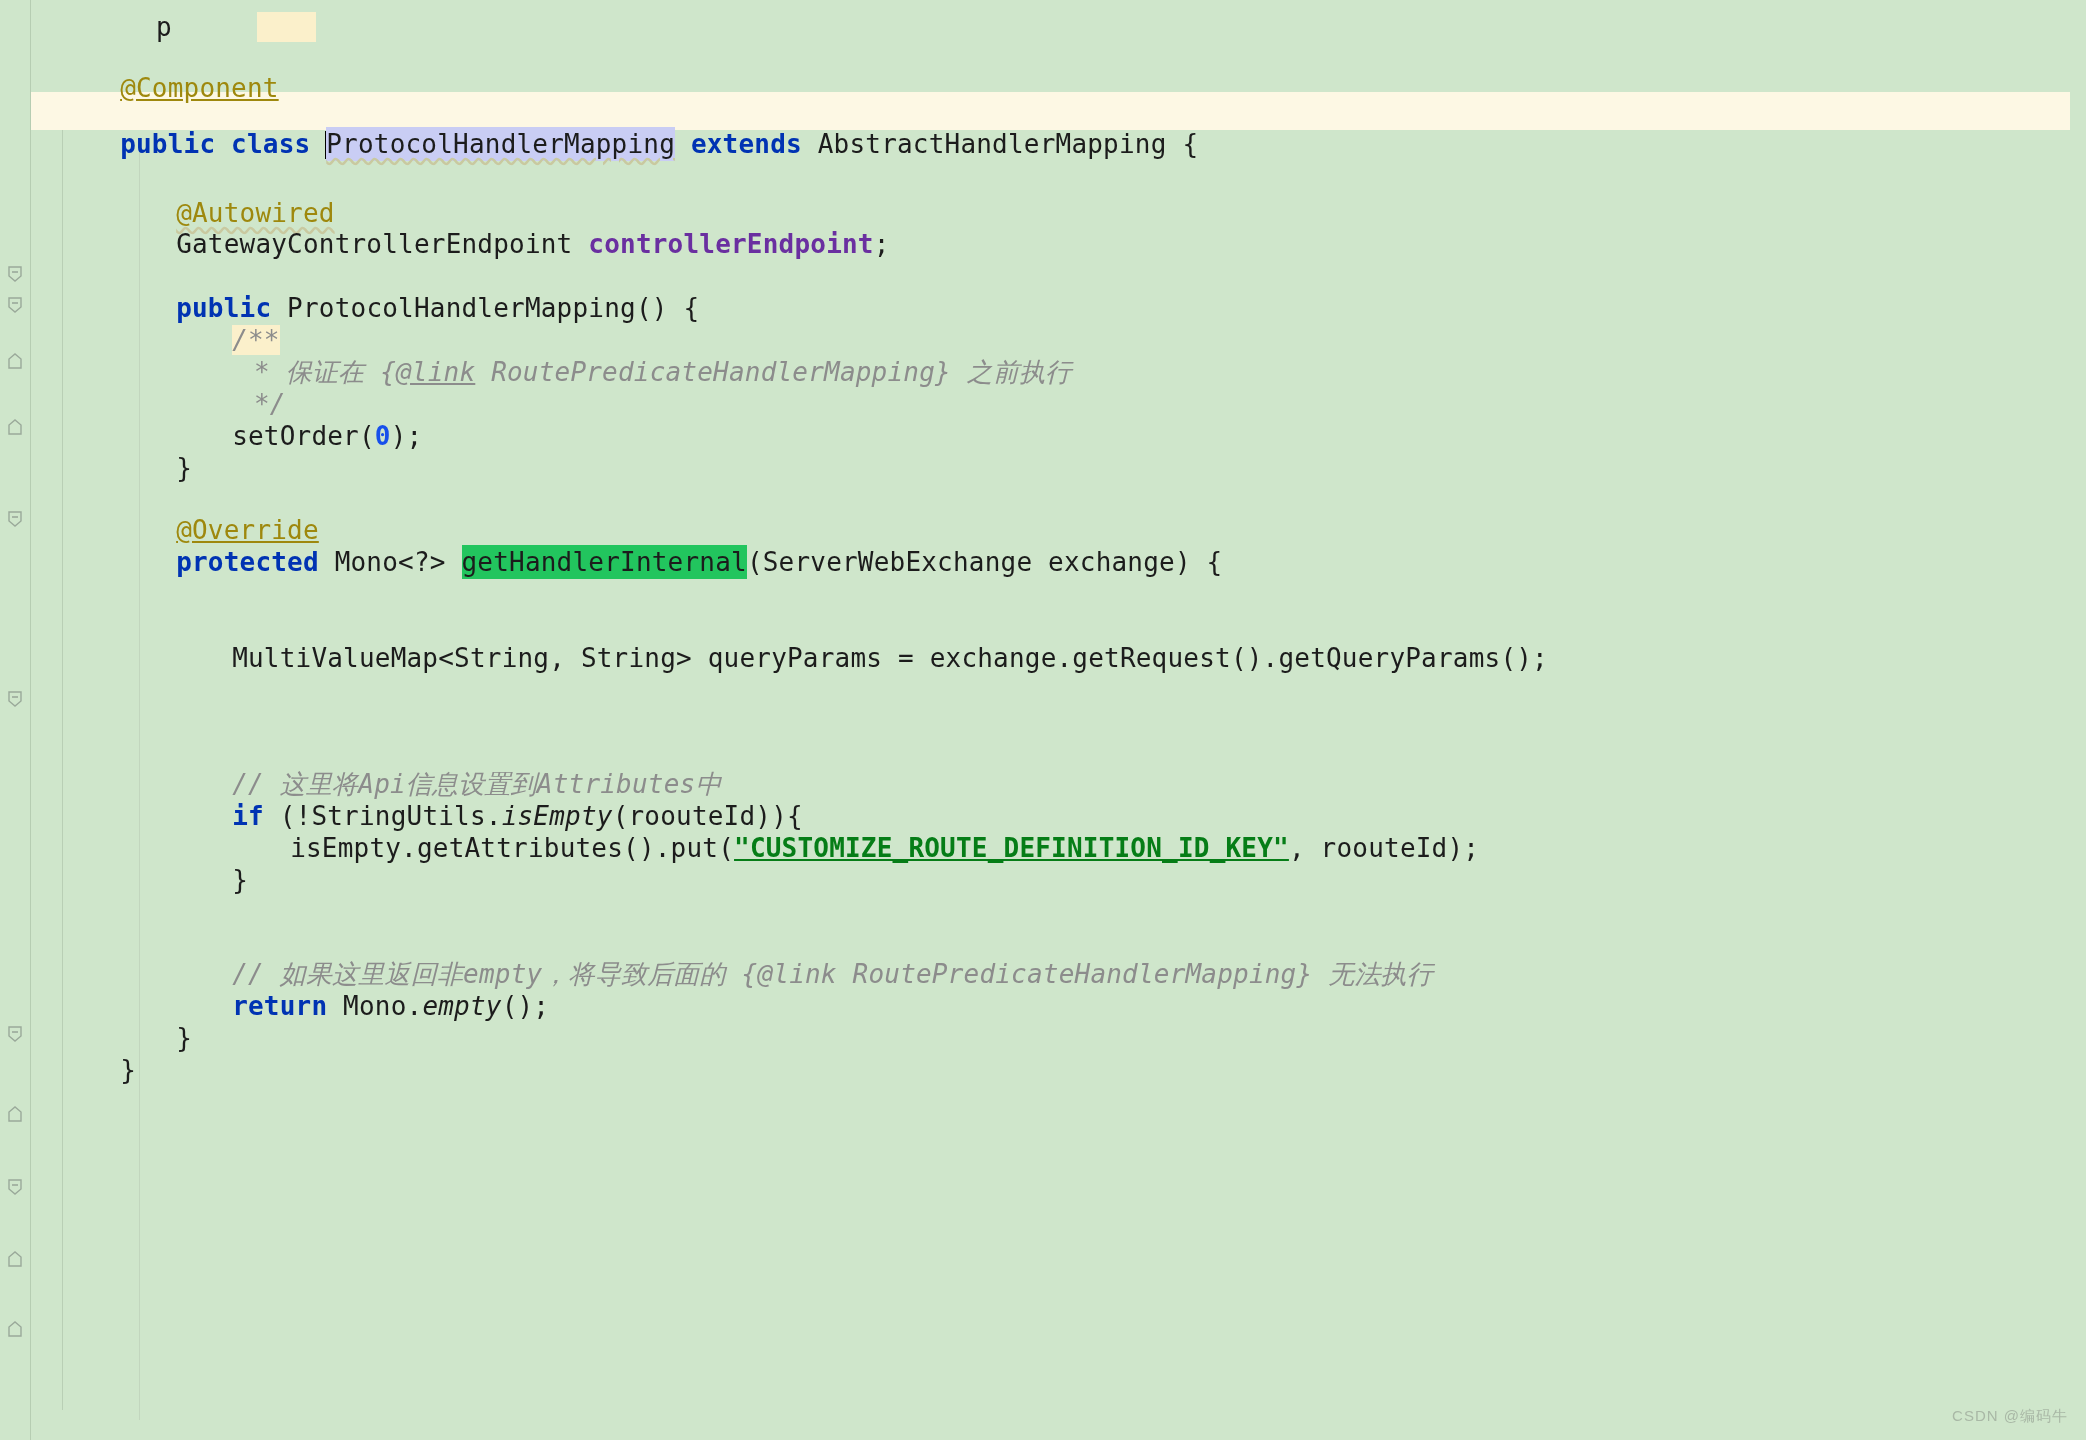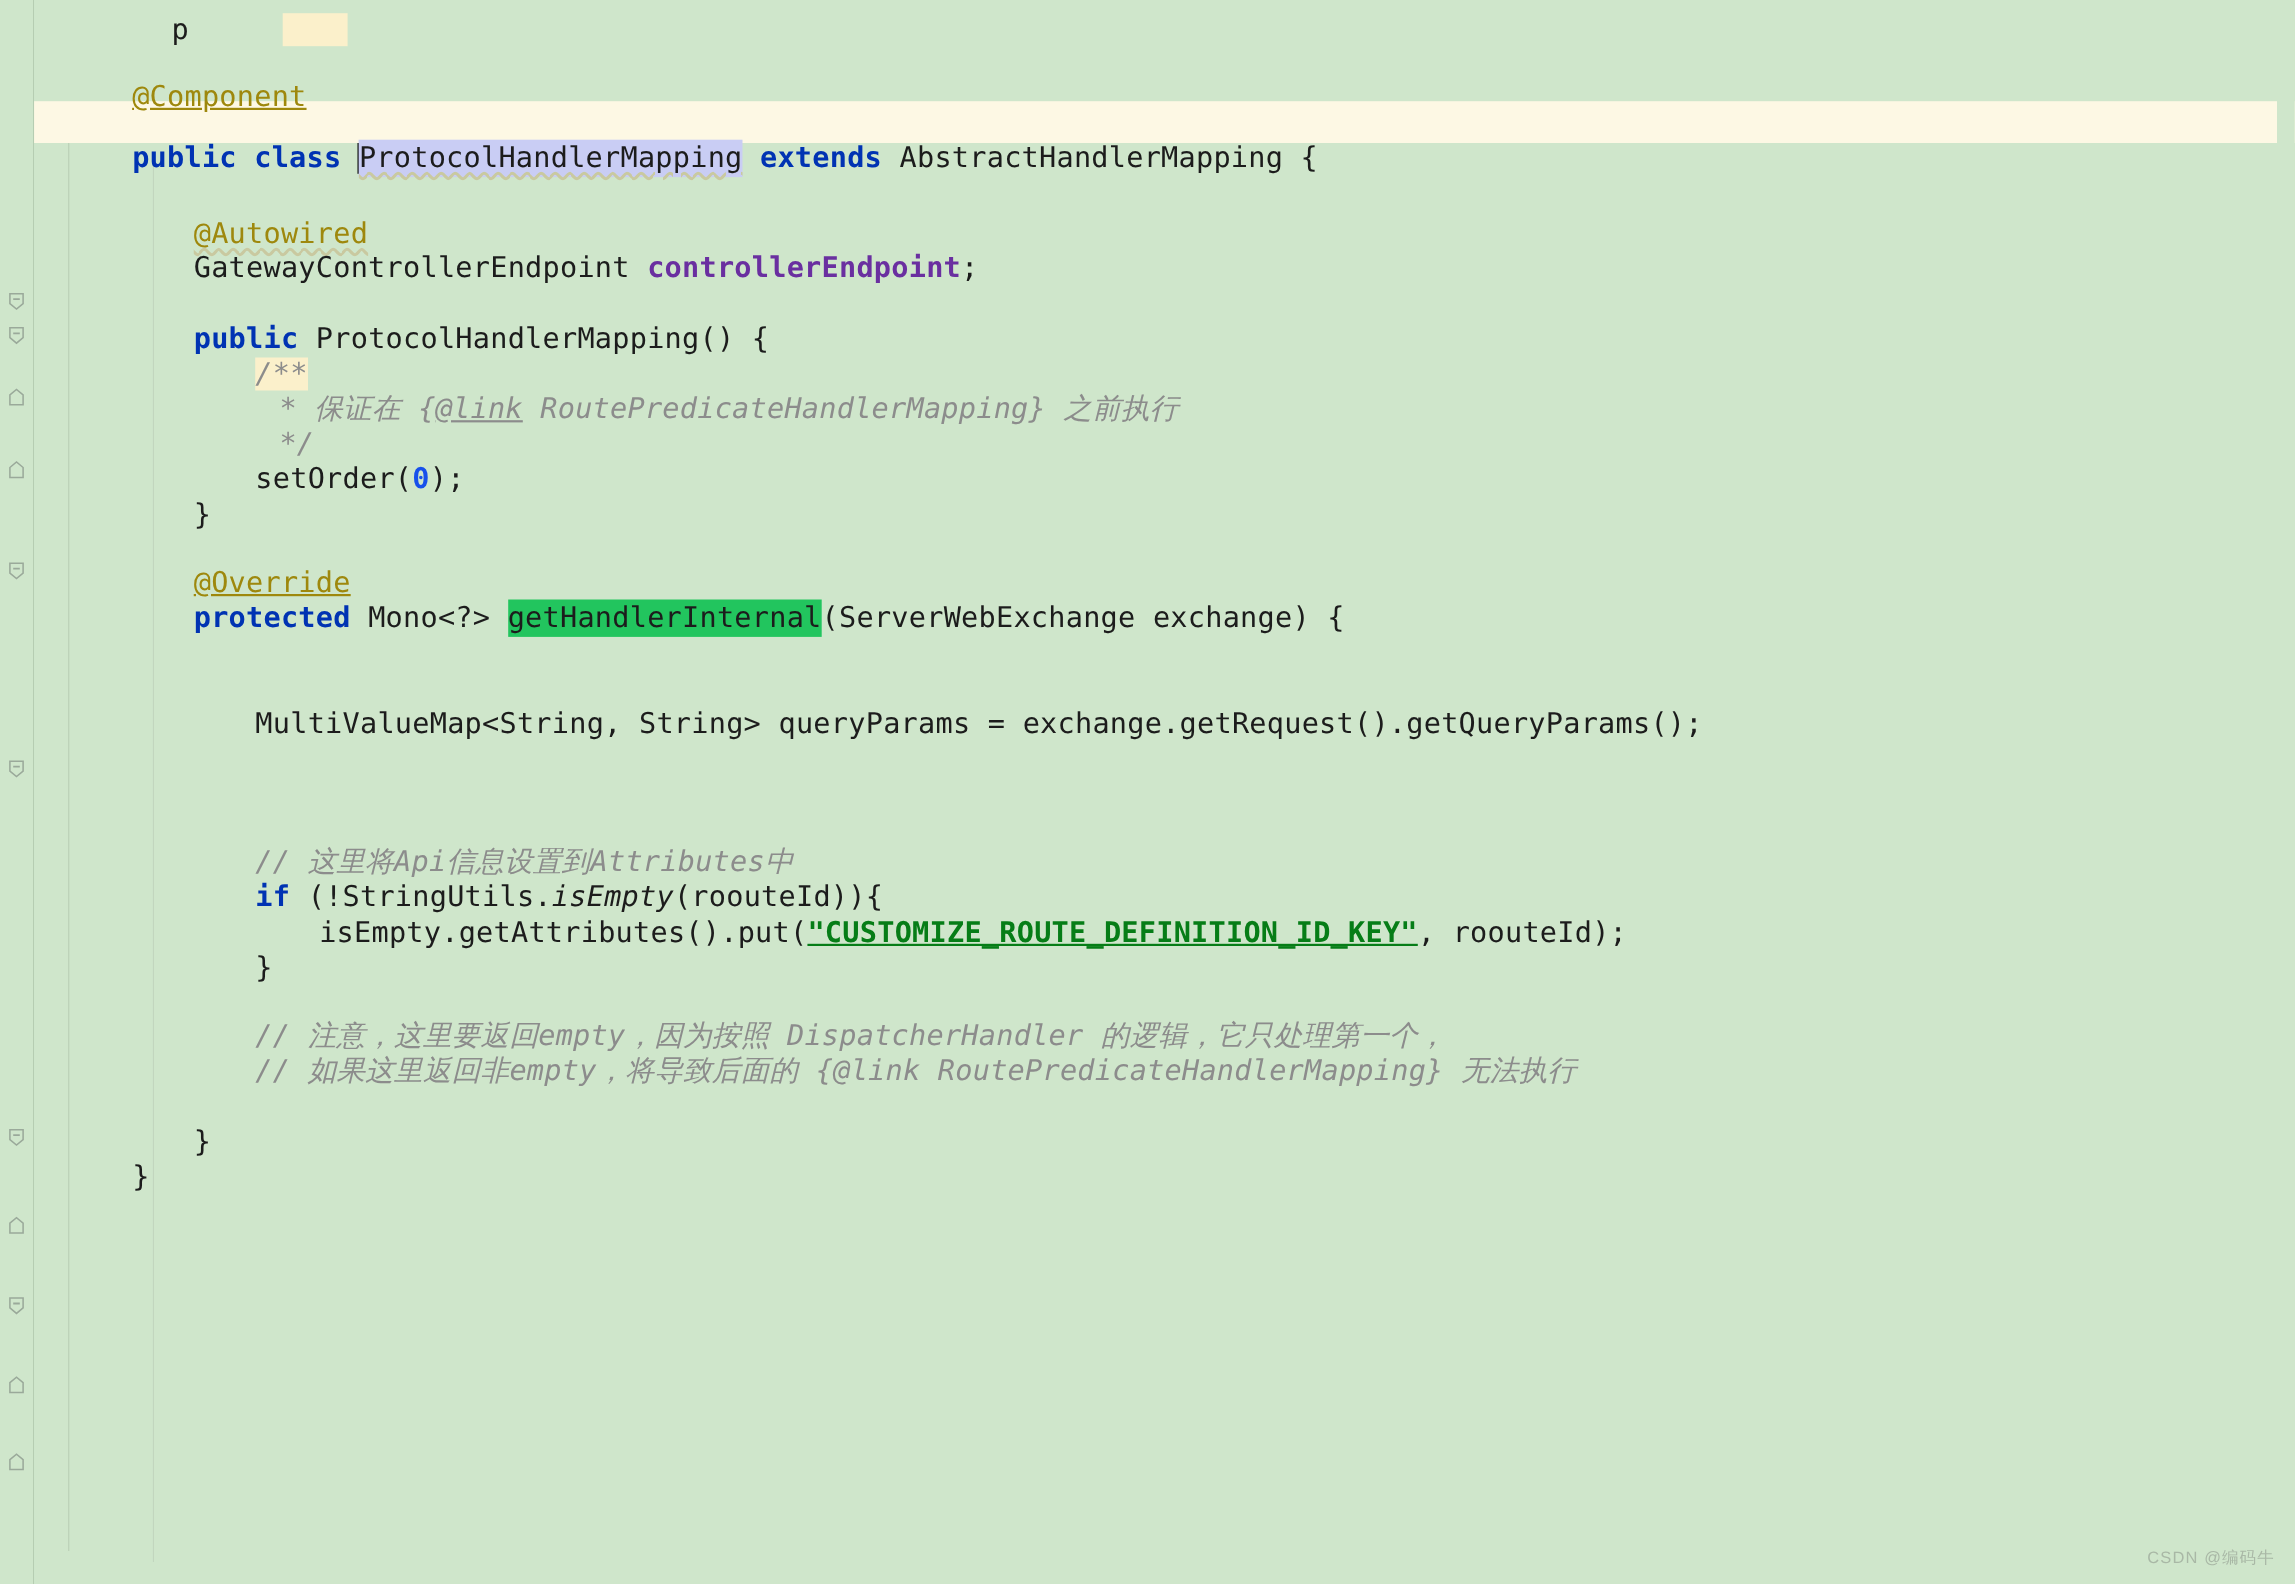--- a/index.html
+++ b/index.html
@@ -316,28 +316,28 @@
     </div>
 
     <div class="line" style="top:800px; left:164px">
       <span class="plain">isEmpty.getAttributes().put(</span><span class="str-ul">"CUSTOMIZE_ROUTE_DEFINITION_ID_KEY"</span><span class="plain">, roouteId);</span>
     </div>
 
     <div class="line" style="top:832px; left:106px">
       <span class="plain">}</span>
     </div>
 
-    <div class="line" style="top:894px; left:106px">
-      <span class="cmt">// 注意，这里要返回empty，因为按照 DispatcherHandler 的逻辑，它只处理第一个，</span>
-    </div>
 
     <div class="line" style="top:926px; left:106px">
       <span class="cmt">// 如果这里返回非empty，将导致后面的 {@link RoutePredicateHandlerMapping} 无法执行</span>
     </div>
 
+    <div class="line" style="top:958px; left:106px">
+      <span class="kw">return</span><span class="plain"> Mono.</span><span class="plain ital">empty</span><span class="plain">();</span>
+    </div>
 
     <div class="line" style="top:990px; left:50px">
       <span class="plain">}</span>
     </div>
 
     <div class="line" style="top:1022px; left:-6px">
       <span class="plain">}</span>
     </div>
 
   </div>

